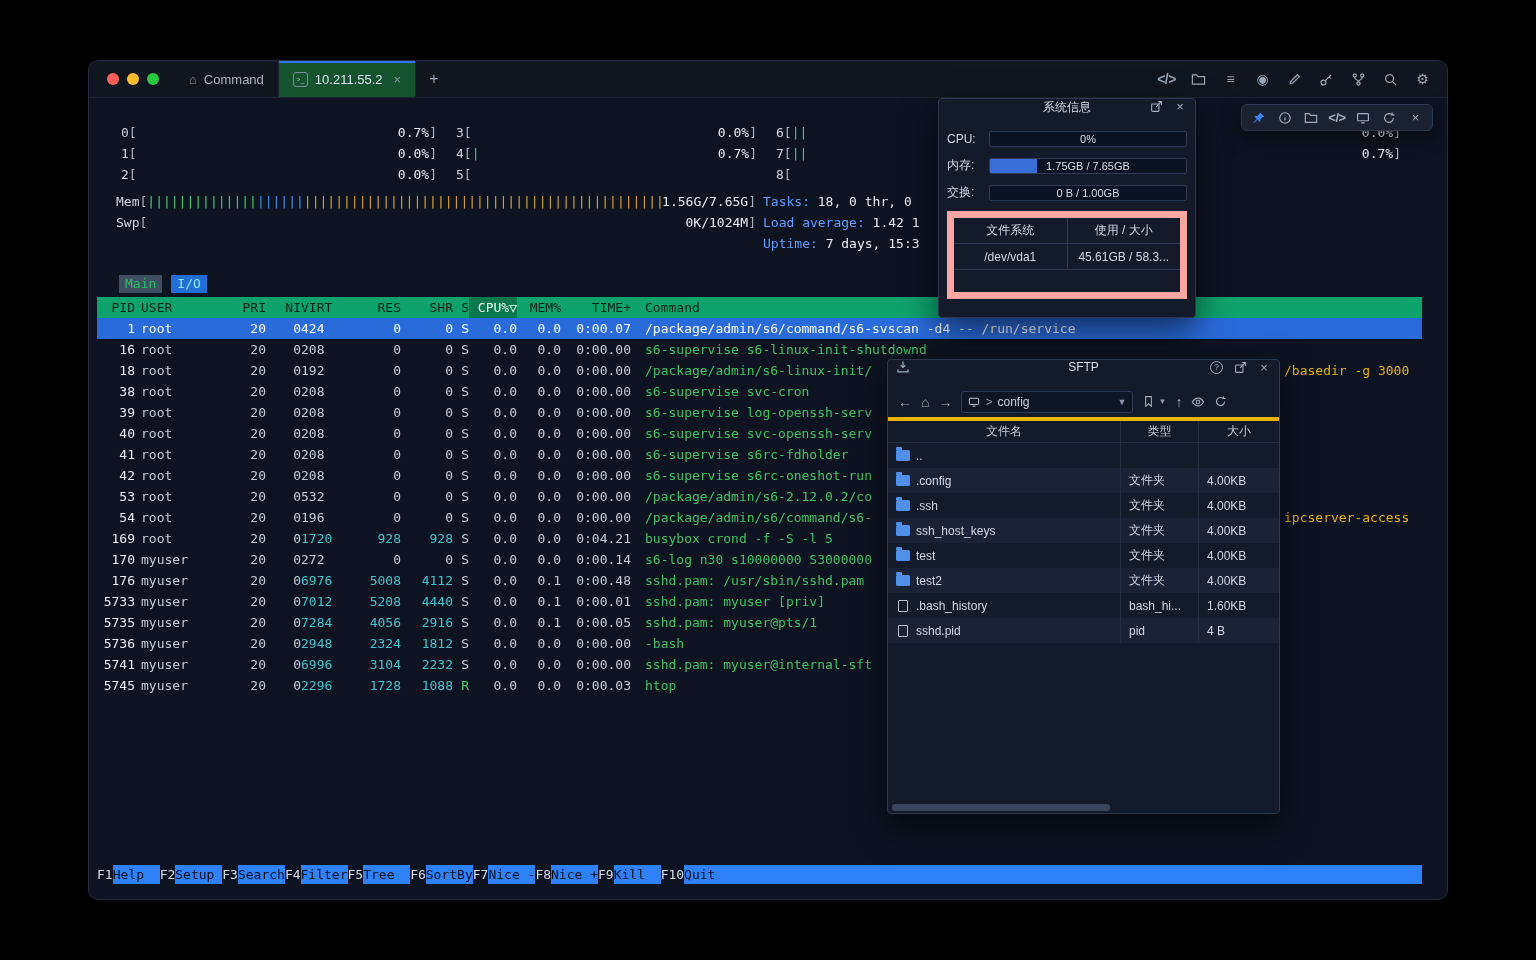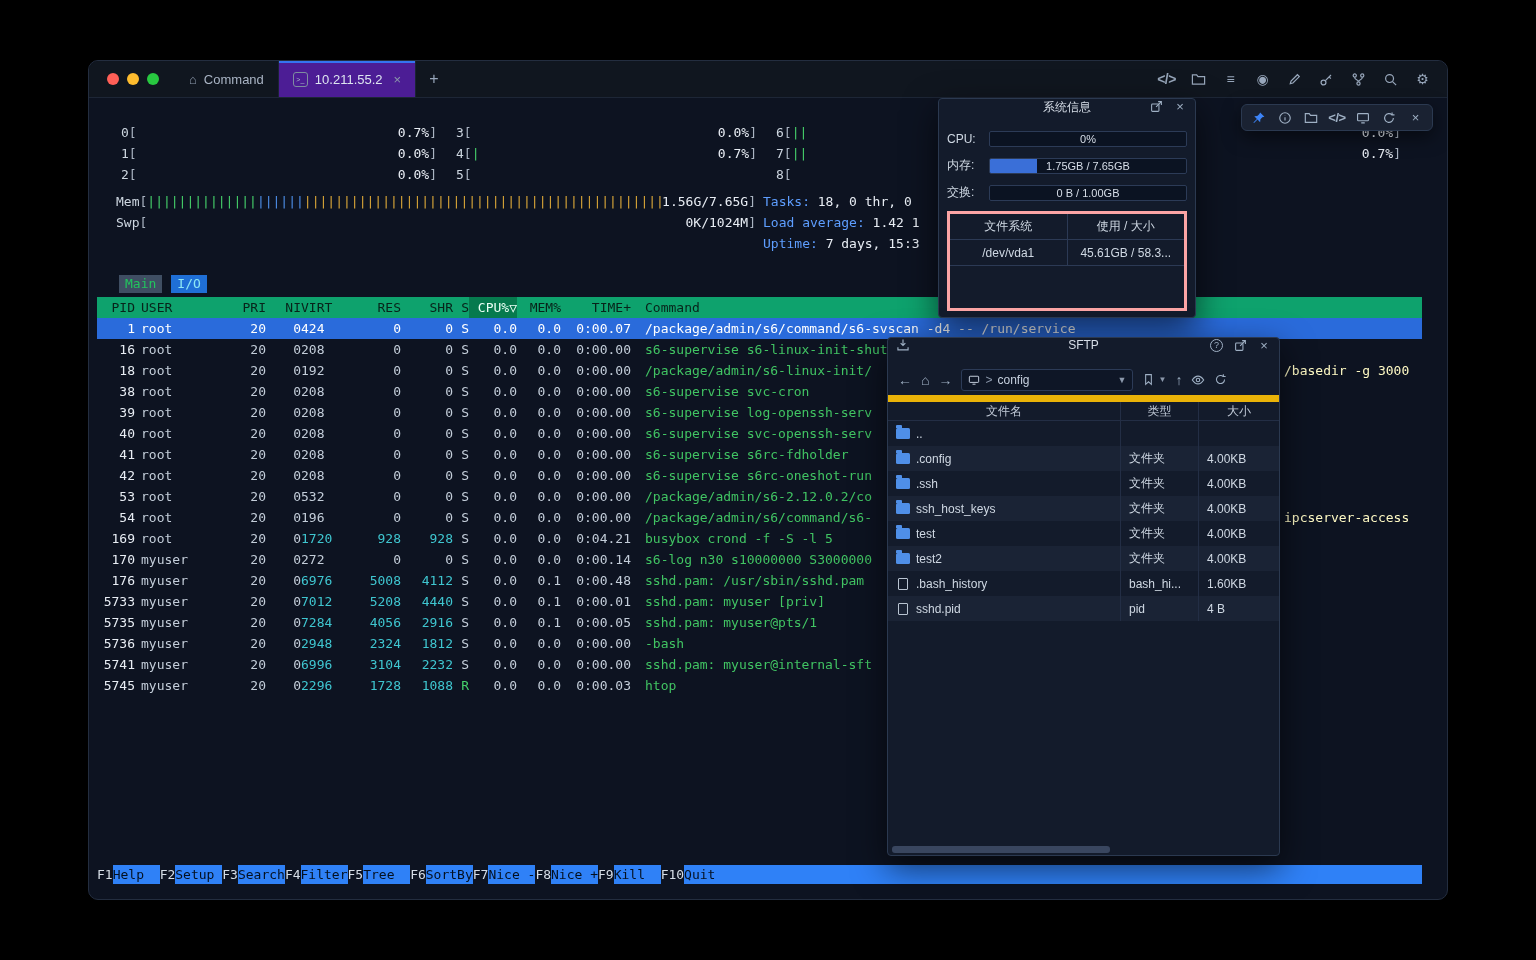--- a/index.html
+++ b/index.html
@@ -8,21 +8,21 @@
           border:1px solid #232d3f;border-radius:10px;box-shadow:0 24px 70px rgba(0,0,0,.75);overflow:hidden}
 
   
   .tabbar{position:absolute;left:0;top:0;right:0;height:37px;background:#10161f;border-bottom:1px solid #1d2636;
           display:flex;align-items:stretch}
   .traffic{display:flex;align-items:center;gap:8px;padding:0 16px 0 18px}
   .tl{width:12px;height:12px;border-radius:50%}
   .tl.red{background:#ff5f57}.tl.yellow{background:#febc2e}.tl.green{background:#28c840}
   .tab{display:flex;align-items:center;gap:7px;padding:0 14px;color:#a9b4c4;font-size:13px;position:relative;
        border-right:1px solid #1b2433}
-  .tab.active{background:#4c1d95;color:#dde5f0;box-shadow:inset 0 2px 0 #3574f0}
+  .tab.active{background:#14532d;color:#dde5f0;box-shadow:inset 0 2px 0 #3574f0}
   .tab .ticn{color:#8b98ab;font-size:13px;line-height:1}
   .termbadge{width:15px;height:15px;border:1px solid #7e8ca0;border-radius:3px;font-size:7px;display:inline-flex;
              align-items:center;justify-content:center;color:#aab6c8;letter-spacing:0}
   .tabclose{margin-left:4px;color:#8b98ab;font-size:13px}
   .newtab{display:flex;align-items:center;padding:0 13px;color:#97a6ba;font-size:16px}
   .tb-icons{margin-left:auto;display:flex;align-items:center;gap:15px;padding-right:16px;color:#97a6ba}
   .tb-icons .icn{display:inline-flex;align-items:center;justify-content:center;width:17px;height:17px;font-size:14px}
   .icn svg{display:block}
   .codetxt{font-size:10px;font-weight:bold;letter-spacing:-.5px}
 
@@ -51,21 +51,21 @@
   .c-virt{width:48px;text-align:left;flex:none}
   .c-res{width:52px;text-align:right;flex:none}
   .c-shr{width:52px;text-align:right;flex:none}
   .c-s{width:16px;text-align:right;flex:none}
   .c-cpu{width:48px;text-align:right;flex:none}
   .c-mem{width:44px;text-align:right;flex:none}
   .c-time{width:70px;text-align:right;flex:none}
   .c-cmd{flex:1;padding-left:14px;color:#41c463}
   .hi{color:#3fc6d0}
   .run{color:#45d06a}
-  .c-tail{position:absolute;left:1187px;top:0;color:#fef9c3}
+  .c-tail{position:absolute;left:1187px;top:0;color:#eab308}
   .prow.hdr{background:#0ea26d;color:#08231a}
   .prow.hdr span{color:#08231a}
   .prow.hdr .c-cpu{background:#067a4e;color:#eafff5}
   .prow.selected{background:#2a6bdb}
   .prow.selected span{color:#fff}
 
   .fnbar{display:flex;height:19px;line-height:19px;white-space:pre;overflow:hidden}
   .fk{color:#d6dde6}
   .fl{background:#2f81f7;color:#04101f}
   .ffill{flex:1;background:#2f81f7}
@@ -80,43 +80,43 @@
   .circ{width:13px;height:13px;border:1px solid #9fb0c4;border-radius:50%;font-size:9px;display:inline-flex;
         align-items:center;justify-content:center}
 
   
   .sysinfo{left:849px;top:37px;width:258px;height:220px}
   .sirow{display:flex;align-items:center;gap:6px;padding:0 8px;height:27px}
   .silabel{width:36px;flex:none}
   .sibar{flex:1;height:16px;background:#0b1322;border:1px solid #2c3b57;border-radius:2px;position:relative;overflow:hidden}
   .sifill{position:absolute;left:0;top:0;bottom:0;background:#3a6fd8}
   .sitext{position:absolute;inset:0;display:flex;align-items:center;justify-content:center;font-size:11px;color:#d7dee8}
-  .disktable{margin:5px 8px 20px;border:3px solid #fca5a5;height:100px;overflow:hidden}
+  .disktable{margin:5px 8px 20px;border:7px solid #fca5a5;height:88px;overflow:hidden}
   .dtrow{display:flex;height:26px;border-bottom:1px solid #2c3a55}
   .dtcell{flex:1;display:flex;align-items:center;justify-content:center;border-right:1px solid #2c3a55;overflow:hidden;white-space:nowrap}
   .dtcell:last-child{border-right:none}
 
   
   .float-toolbar{position:absolute;left:1152px;top:43px;width:192px;height:27px;background:#1a2232;
                  border:1px solid #2b3950;border-radius:6px;display:flex;align-items:center;
                  justify-content:space-between;padding:0 9px;color:#9fb0c4;box-shadow:0 6px 18px rgba(0,0,0,.5)}
   .float-toolbar .icn{display:inline-flex;width:15px;height:15px;align-items:center;justify-content:center;font-size:13px}
   .pinned{color:#3d84f7}
 
   
-  .sftp{left:798px;top:276px;width:393px;height:519px}
+  .sftp{left:798px;top:298px;width:393px;height:455px}
   .sftp-toolbar{height:31px;display:flex;align-items:center;gap:9px;padding:0 10px;color:#9fb0c4}
   .ticon{display:inline-flex;align-items:center;justify-content:center;font-size:14px}
   .pathbox{width:172px;height:22px;background:#0e1626;border:1px solid #2c3b57;border-radius:3px;
            display:flex;align-items:center;gap:5px;padding:0 6px;color:#c6d0de}
   .pathbox .caret{margin-left:auto;color:#8b98ab;font-size:9px}
   .chev{color:#8b98ab}
   .mini{font-size:8px;color:#8b98ab;margin-left:-6px}
   .ftable{position:absolute;left:0;right:0;top:57px;bottom:0;overflow:hidden}
-  .fhead{display:flex;height:26px;border-top:7px solid #eab308;border-bottom:1px solid #232e45;color:#c2cbd8}
+  .fhead{display:flex;height:26px;border-top:4px solid #eab308;border-bottom:1px solid #232e45;color:#c2cbd8}
   .fh{display:flex;align-items:center;justify-content:center;border-right:1px solid #232e45}
   .fh.name{flex:1}.fh.type{width:78px;flex:none}.fh.size{width:80px;flex:none;border-right:none}
   .frow{display:flex;height:25px;align-items:stretch}
   .frow:nth-child(even){background:#1a2335}
   .fc-name{flex:1;display:flex;align-items:center;gap:6px;padding-left:8px;border-right:1px solid #232e45;overflow:hidden;white-space:nowrap}
   .fc-type{width:78px;flex:none;display:flex;align-items:center;padding-left:8px;border-right:1px solid #232e45;overflow:hidden;white-space:nowrap}
   .fc-size{width:80px;flex:none;display:flex;align-items:center;padding-left:8px;white-space:nowrap}
   .fold{width:14px;height:11px;background:#4f8fe8;border-radius:1.5px;position:relative;flex:none}
   .fold::before{content:"";position:absolute;top:-3px;left:0;width:6px;height:3px;background:#4f8fe8;border-radius:1px 1px 0 0}
   .ficon{width:10px;height:12px;border:1px solid #b9c4d2;border-radius:1px;flex:none;margin:0 2px}

